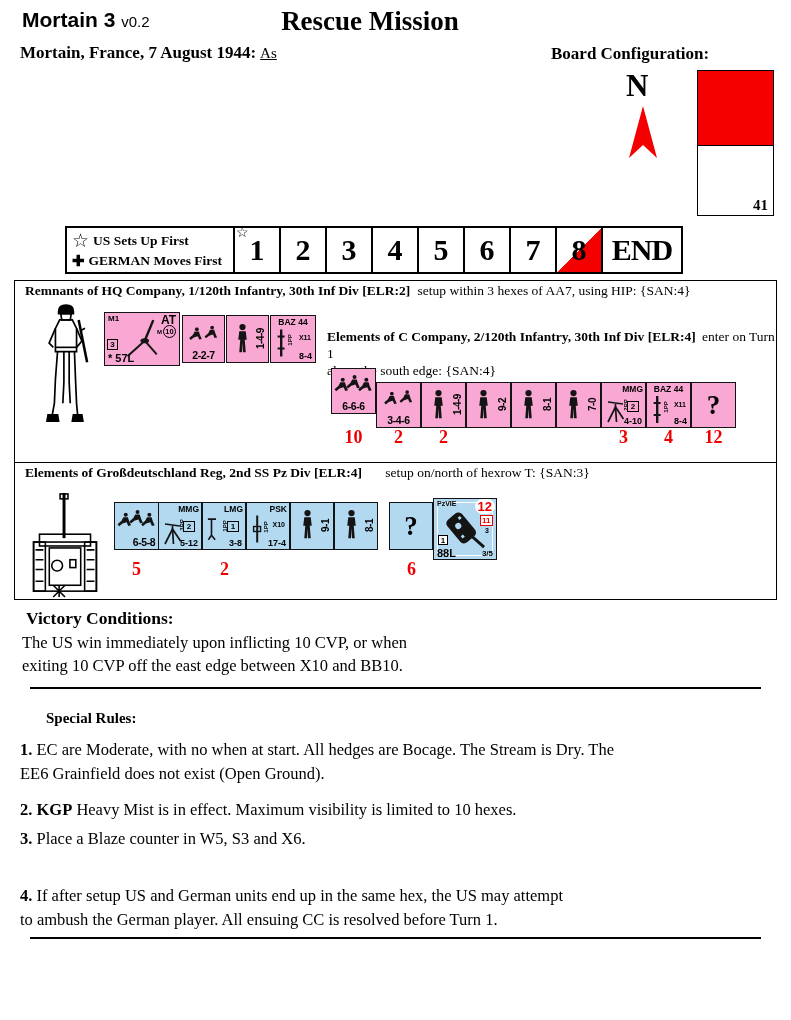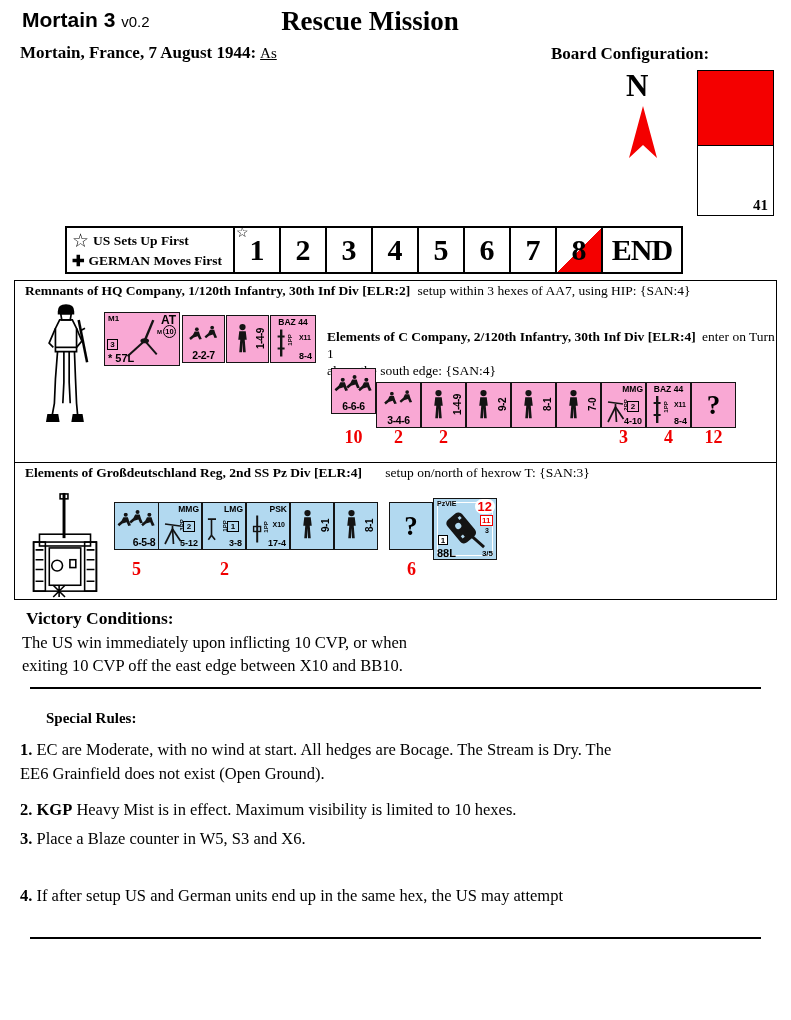--- a/index.html
+++ b/index.html
@@ -398,33 +398,34 @@
 
   <div class="abs b" style="left:26px;top:608px;font-size:17.5px;">Victory Conditions:</div>
   <div class="ruleline" style="left:22px;top:633px;">The US win immediately upon inflicting 10 CVP, or when</div>
   <div class="ruleline" style="left:22px;top:656px;">exiting 10 CVP off the east edge between X10 and BB10.</div>
   <div class="hr" style="left:30px;top:687px;width:731px;"></div>
 
   <div class="abs b" style="left:26px;top:710px;font-size:15px;margin-left:20px;">Special Rules:</div>
 
   <div class="ruleline" style="left:20px;top:740px;">
     <span class="b">1.</span>
-    <span>EC are Moderate, with no wind at start. All hedges are Bocage. The Stream is Dry. The</span>
+    <span>EC are Moderate, with no when at start. All hedges are Bocage. The Stream is Dry. The</span>
   </div>
   <div class="ruleline" style="left:20px;top:764px;">EE6 Grainfield does not exist (Open Ground).</div>
 
   <div class="ruleline" style="left:20px;top:800px;">
     <span class="b">2. KGP</span>
     <span>Heavy Mist is in effect. Maximum visibility is limited to 10 hexes.</span>
   </div>
 
   <div class="ruleline" style="left:20px;top:829px;">
     <span class="b">3.</span>
     <span>Place a Blaze counter in W5, S3 and X6.</span>
   </div>
 
   <div class="ruleline" style="left:20px;top:886px;">
     <span class="b">4.</span>
     <span>If after setup US and German units end up in the same hex, the US may attempt</span>
   </div>
+  <div class="ruleline" style="left:20px;top:910px;">to ambush the German player. All ensuing CC is resolved before Turn 1.</div>
 
   <div class="hr" style="left:30px;top:937px;width:731px;"></div>
 </div>
 
 </body></html>

